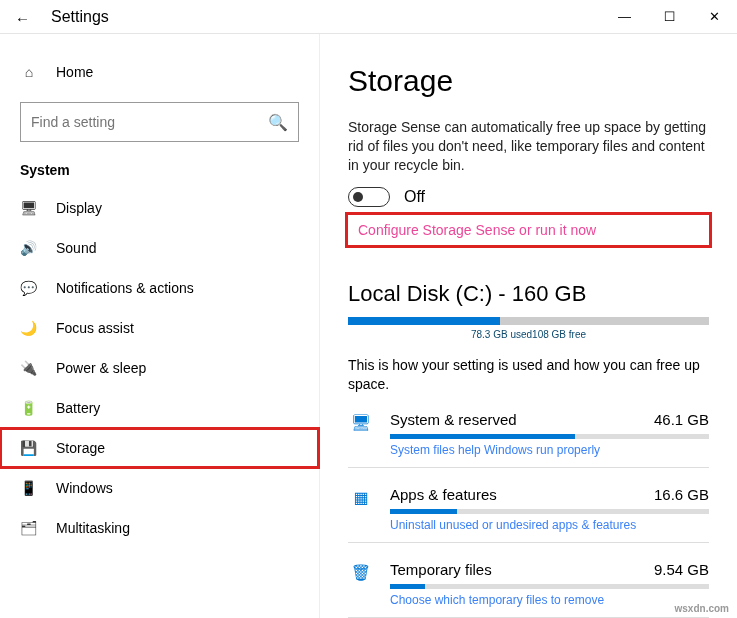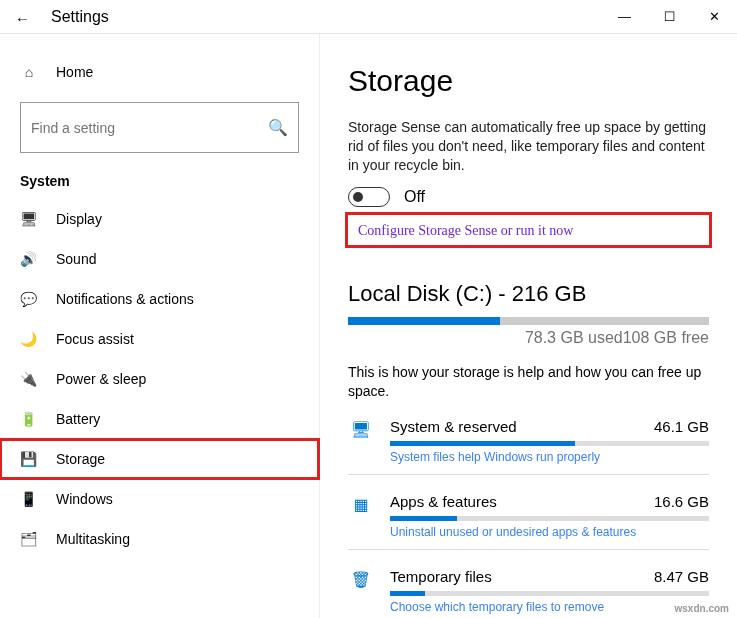--- a/index.html
+++ b/index.html
@@ -6,36 +6,36 @@
     body { width: 737px; height: 618px; background: #fff; display: flex; flex-direction: column; overflow: hidden; }
     .titlebar { height: 34px; display: flex; align-items: center; border-bottom: 1px solid #e5e5e5; }
     .back-btn { width: 45px; height: 100%; display:flex; align-items:center; justify-content:center; font-size: 15px; }
     .app-title { flex: 1; font-size: 16px; padding-left: 6px; color: #000; }
     .win-controls { display: flex; height: 100%; }
     .win-btn { width: 45px; display: flex; align-items:center; justify-content:center; font-size: 13px; }
     .content { flex: 1; display: flex; overflow: hidden; }
     .sidebar { width: 320px; padding: 18px 0 0 0; border-right: 1px solid #eee; }
     .home-row, .nav-row { height: 40px; display: flex; align-items: center; padding: 0 20px; gap: 18px; font-size: 14px; color: #000; }
     .nav-icon { width: 18px; display:flex; align-items:center; justify-content:center; color:#333; }
-    .search-box { margin: 10px 20px 14px 20px; border: 1px solid #999; height: 51px; display:flex; align-items:center; padding: 0 10px; gap: 12px; }
+    .search-box { margin: 10px 20px 14px 20px; border: 1px solid #999; height: 40px; display:flex; align-items:center; padding: 0 10px; gap: 12px; }
     .search-box input { border:none; outline:none; flex:1; font-size:14px; background:transparent; }
     .section-header { font-weight: 600; font-size: 14px; padding: 6px 20px 10px 20px; }
     .nav-row.selected { outline: 3px solid #d22; outline-offset: -2px; }
     .main { flex:1; padding: 30px 28px 0 28px; overflow-y: auto; }
     .main h1 { font-size: 30px; font-weight: 500; margin-bottom: 14px; }
     .desc { font-size: 14px; color: #222; line-height: 1.35; margin-bottom: 12px; margin-top: 20px; }
     .toggle-row { display:flex; align-items:center; gap: 14px; margin-bottom: 8px; }
     .toggle { width: 42px; height: 20px; border: 1px solid #333; border-radius: 10px; position: relative; background:#fff; }
     .toggle::after { content:""; position:absolute; width:10px; height:10px; background:#333; border-radius:50%; top:4px; left:4px; }
-    .link { color: #6d28d9; font-size: 14px; display:inline-block;font-family:Liberation Serif, serif; }
+    .link { color: #ec4899; font-size: 14px; display:inline-block; }
     .link-highlight { outline: 3px solid #d22; padding: 6px 10px; }
     .section-title { font-size: 22px; font-weight: 400; margin-top: 36px; margin-bottom: 10px; }
     .bar { height: 8px; background: #ccc; width: 100%; position: relative; }
     .bar-fill { position:absolute; left:0; top:0; height:100%; background: #0078d4; width:42%; }
-    .bar-labels { display:flex; justify-content:flex-end; font-size: 16px; color:#737373; margin-top: 4px; }
+    .bar-labels { display:flex; justify-content:center; font-size: 10px; color:#0c4a6e; margin-top: 4px; }
     .storage-hint { font-size: 14px; margin-top: 16px; line-height:1.35; }
     .cat-row { border-bottom: 1px solid #ddd; padding: 10px 0; display:flex; gap: 16px; margin-top: 8px; }
     .cat-icon { width: 26px; display:flex; align-items:flex-start; justify-content:center; color:#0078d4; padding-top:2px; }
     .cat-body { flex:1; }
     .cat-head { display:flex; justify-content:space-between; font-size: 15px; }
     .cat-bar { height:5px; background:#ddd; margin:6px 0 4px 0; position:relative; }
     .cat-bar-fill { position:absolute; left:0; top:0; height:100%; background:#0078d4; }
     .cat-sub { font-size: 12px; color:#3b82f6; }
     .watermark { position:absolute; bottom:4px; right:8px; font-size:10px; color:#999;font-weight:bold; }
   </style>
@@ -107,29 +107,29 @@
     <h1>Storage</h1>
     <p class="desc">Storage Sense can automatically free up space by getting rid of files you don't need, like temporary files and content in your recycle bin.</p>
     <div class="toggle-row">
       <div class="toggle"></div>
       <span>Off</span>
     </div>
     <div class="link-highlight">
       <a class="link">Configure Storage Sense or run it now</a>
     </div>
 
-    <div class="section-title">Local Disk (C:) - 216 GB</div>
+    <div class="section-title">Local Disk (C:) - 160 GB</div>
     <div class="bar">
         <div class="bar-fill"></div>
       </div>
     <div class="bar-labels">
       <span>78.3 GB used</span>
       <span>108 GB free</span>
     </div>
-    <p class="storage-hint">This is how your storage is help and how you can free up space.</p>
+    <p class="storage-hint">This is how your setting is used and how you can free up space.</p>
 
     <div id="cat-list">
         <div class="cat-row">
           <div class="cat-icon">🖥</div>
           <div class="cat-body">
             <div class="cat-head">
               <span>System &amp; reserved</span>
               <span>46.1 GB</span>
             </div>
             <div class="cat-bar">
@@ -149,21 +149,21 @@
               <div class="cat-bar-fill" style="width: 21%;"></div>
             </div>
             <div class="cat-sub">Uninstall unused or undesired apps &amp; features</div>
           </div>
         </div>
         <div class="cat-row">
           <div class="cat-icon">🗑</div>
           <div class="cat-body">
             <div class="cat-head">
               <span>Temporary files</span>
-              <span>8.47 GB</span>
+              <span>9.54 GB</span>
             </div>
             <div class="cat-bar">
               <div class="cat-bar-fill" style="width: 11%;"></div>
             </div>
             <div class="cat-sub">Choose which temporary files to remove</div>
           </div>
         </div>
       </div>
   </div>
 </div>

